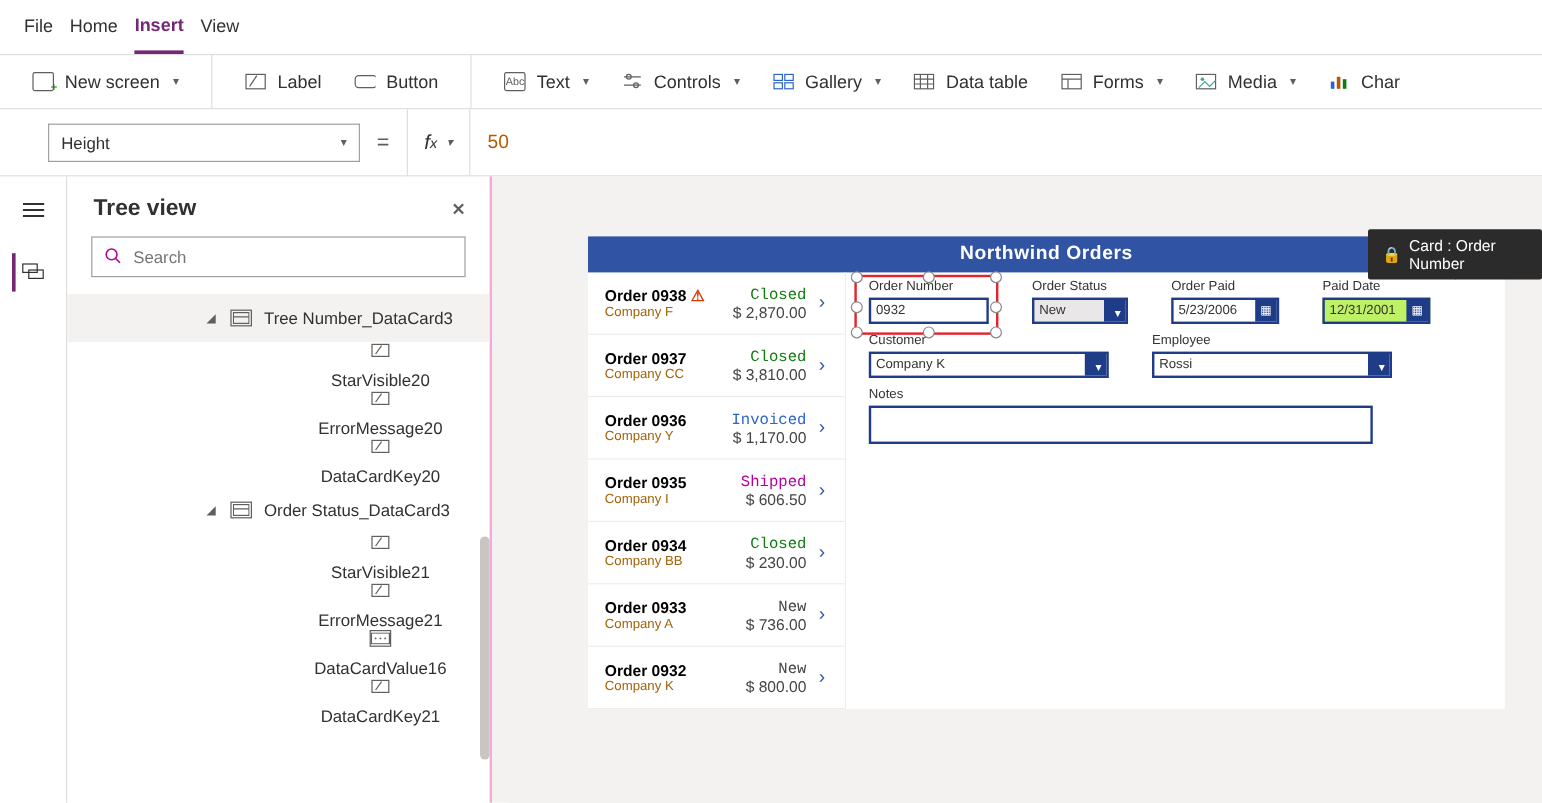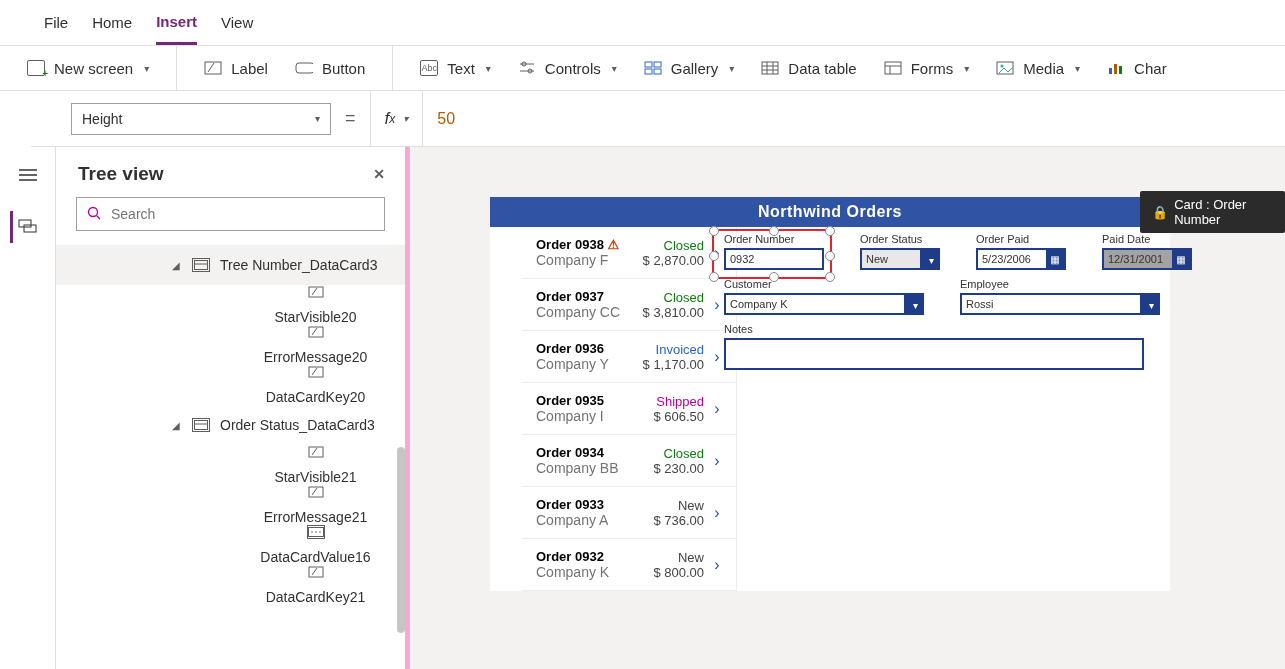--- a/index.html
+++ b/index.html
@@ -1,101 +1,101 @@
 <!DOCTYPE html>
 <html><head>
 <meta charset="utf-8">
 <style>
   * { box-sizing: border-box; }
   html, body { margin: 0; padding: 0; font-family: "Segoe UI", Arial, sans-serif; background: #fff; color: #323130; width: 1285px; height: 669px; overflow: hidden; }
 
   
-  .menubar { display: flex; align-items: center; height: 45px; padding: 0 44px; font-size: 15px; gap: 24px; }
+  .menubar { display: flex; align-items: center; height: 45px; padding: 0 20px; font-size: 15px; gap: 14px; }
   .menubar .item { cursor: pointer; padding: 12px 0; }
   .menubar .item.active { color: #742774; border-bottom: 3px solid #742774; font-weight: 600; }
 
   
   .ribbon { display: flex; align-items: center; height: 46px; border-top: 1px solid #e1dfdd; border-bottom: 1px solid #e1dfdd; padding: 0 27px; font-size: 15px; color: #323130; gap: 27px; }
   .ribbon .group { display: flex; align-items: center; gap: 27px; }
   .ribbon .btn { display: flex; align-items: center; gap: 9px; cursor: pointer; }
   .ribbon .sep { width: 1px; height: 46px; background: #e1dfdd; }
   .chev { font-size: 10px; color: #605e5c; margin-left: 2px; }
 
   
   .ico { width: 18px; height: 16px; display: inline-flex; align-items: center; justify-content: center; border: 1px solid #605e5c; font-size: 9px; color: #605e5c; border-radius: 2px; }
   .ico.noborder { border: none; }
   .ico.screen { border-radius: 2px; position: relative; }
   .ico.screen::after { content:"+"; position:absolute; right:-4px; bottom:-4px; font-size:10px; color:#107c10;}
 
   
-  .formulabar { display: flex; align-items: center; height: 56px; border-bottom: 1px solid #e1dfdd; margin-left: 31px; }
+  .formulabar { display: flex; align-items: center; height: 56px; border-bottom: 1px solid #e1dfdd; }
   .propbox { width: 260px; height: 32px; margin-left: 40px; border: 1px solid #a19f9d; display: flex; align-items: center; padding: 0 10px; font-size: 14px; justify-content: space-between; background:#fff; }
   .eq { margin: 0 14px; font-size: 18px; color: #605e5c; }
   .fx { height: 56px; border-left: 1px solid #e1dfdd; display:flex; align-items:center; padding:0 14px; font-style: italic; font-size: 17px; color:#323130; gap:6px; }
   .fbarval { padding-left: 14px; color: #b35b00; font-size: 16px; }
 
   
   .body { display: flex; height: calc(669px - 45px - 46px - 56px); }
   .railcol { width: 56px; border-right: 1px solid #e1dfdd; display:flex; flex-direction:column; align-items:center; padding-top:12px; gap:20px; }
   .railbtn { width:32px; height:32px; display:flex; align-items:center; justify-content:center; cursor:pointer; }
   .railbtn.active { border-left: 3px solid #742774; margin-left:-3px; }
 
   
-  .tree { width: 354px; border-right: 5px solid #f9a8d4; display:flex; flex-direction:column; position:relative; }
+  .tree { width: 354px; border-right: 2px solid #f9a8d4; display:flex; flex-direction:column; position:relative; }
   .treehdr { display:flex; align-items:center; justify-content:space-between; padding: 16px 20px 12px 22px; font-size: 19px; font-weight: 600; }
   .treehdr .close { font-size: 14px; color:#605e5c; cursor:pointer; }
   .searchwrap { padding: 0 20px 14px; }
   .searchbox { width:100%; height:34px; border:1px solid #a19f9d; display:flex; align-items:center; padding:0 10px; gap:8px; background:#fff; }
   .searchbox input { border:none; outline:none; flex:1; font-size:14px; }
   .searchicon { color:#b4009e; font-size:14px; }
   .treeitems { overflow:hidden; font-size:14px; color:#323130; }
   .treerow { display:flex; align-items:center; height:40px; padding-left: 100px; gap:10px; cursor:pointer; }
   .treerow.card { padding-left: 140px; font-weight: 400; }
   .treerow.leaf { padding-left: 170px; flex-direction: column; }
   .treerow .caret { width:10px; font-size:10px; color:#605e5c; margin-left:-24px; }
   .treerow.selected { background:#f3f2f1; }
   .nodeico { width:18px; height:14px; border:1px solid #605e5c; display:inline-flex; align-items:center; justify-content:center; font-size:8px; color:#605e5c; }
   .nodeico.pencil { border:none; }
   .scrolltrack { position:absolute; right:0; top:300px; width:8px; height:186px; background:#c8c6c4; border-radius:4px; }
 
   
   .canvas { flex:1; background:#f3f2f1; position:relative; overflow:hidden; }
-  .stage { position:absolute; left:80px; top:50px; width:680px; background:#fff; }
+  .stage { position:absolute; left:80px; top:50px; width:764px; background:#fff; }
   .apphdr { height:30px; background:#3054a3; color:#fff; font-weight:700; font-size:16px; display:flex; align-items:center; justify-content:center; overflow:hidden; }
 
   
   .tooltip { position:absolute; left:730px; top:44px; background:#2b2b2b; color:#fff; font-size:13px; padding:6px 12px; border-radius:2px; display:flex; align-items:center; gap:6px; z-index:30; }
   .tooltip::after { content:""; position:absolute; bottom:-6px; left:50%; margin-left:-6px; border:6px solid transparent; border-top-color:#2b2b2b; }
 
   
   .gallery { width:215px; border-right:1px solid #ededed; }
   .grow { display:flex; align-items:center; height:52px; border-bottom:1px solid #ededed; padding:0 10px 0 14px; position:relative; cursor:pointer; }
   .grow .left { flex:1; }
   .grow .title { font-weight:700; font-size:13px; color:#000; }
-  .grow .sub { font-size:14px; color:#737373; }
+  .grow .sub { font-size:11px; color:#a16207; }
   .grow .right { text-align:right; font-size:13px; }
-  .grow .status { font-size:13px; }
+  .grow .status { font-size:13px;font-family:Liberation Mono, monospace; }
   .grow .amt { color:#444; }
   .grow .arrow { width:18px; text-align:center; color:#3054a3; font-size:16px; font-weight:300; margin-left:4px; }
   .status.Closed { color:#107c10; }
   .status.Invoiced { color:#2b64c7; }
   .status.Shipped { color:#b4009e; }
   .status.New { color:#444; text-align:right; }
 
   
   .form { position:absolute; left:220px; top:36px; right:6px; padding:0 14px; font-size:11px; color:#333; }
   .frow { display:flex; gap:36px; }
   .ffield { flex:1; display:flex; flex-direction:column; position:relative; }
   .flabel { color:#333; margin-bottom:3px; font-size:11px; }
   .finput { height:22px; border:2px solid #1f3c88; background:#fff; font-size:11px; padding:0 4px; display:flex; align-items:center; position:relative; }
   .finput.dd::after { content:""; position:absolute; right:0; top:0; bottom:0; width:18px; background:#1f3c88; }
   .finput.dd .ddarr { position:absolute; right:4px; top:5px; color:#fff; font-size:10px; z-index:2; }
   .finput.sel { background:#e9e7e7; }
   .finput.date .dateico { position:absolute; right:0; top:0; bottom:0; width:18px; background:#1f3c88; display:flex; align-items:center; justify-content:center; color:#fff; font-size:10px; }
-  .finput.disabled { background:#a3a3a3; }
+  .finput.disabled { background:#bef264; }
   .fnotes { height:32px; }
 
   
   .selbox { position:absolute; border:2px solid #e3242b; z-index:20; pointer-events:none; }
   .handle { position:absolute; width:10px; height:10px; background:#fff; border:1px solid #888; border-radius:50%; }
 </style>
 </head>
 <body>
 
 <div class="menubar">
@@ -352,21 +352,21 @@
   <div class="canvas">
     <div class="tooltip">
       <span>🔒</span>
       <span>Card : Order Number</span>
     </div>
 
     <div class="stage">
       <div class="apphdr">
           <span style="letter-spacing:0.5px;">Northwind Orders</span>
         </div>
-      <div style="display:flex; position:relative;padding-left:32px;">
+      <div style="display:flex; position:relative;">
         <div class="gallery" id="gallery">
             <div class="grow">
               <div class="left">
                 <div class="title">Order 0938 <span style="color:#d83b01;">⚠</span></div>
                 <div class="sub">Company F</div>
               </div>
               <div class="right">
                 <div class="status Closed">Closed</div>
                 <div class="amt">$ 2,870.00</div>
               </div>

